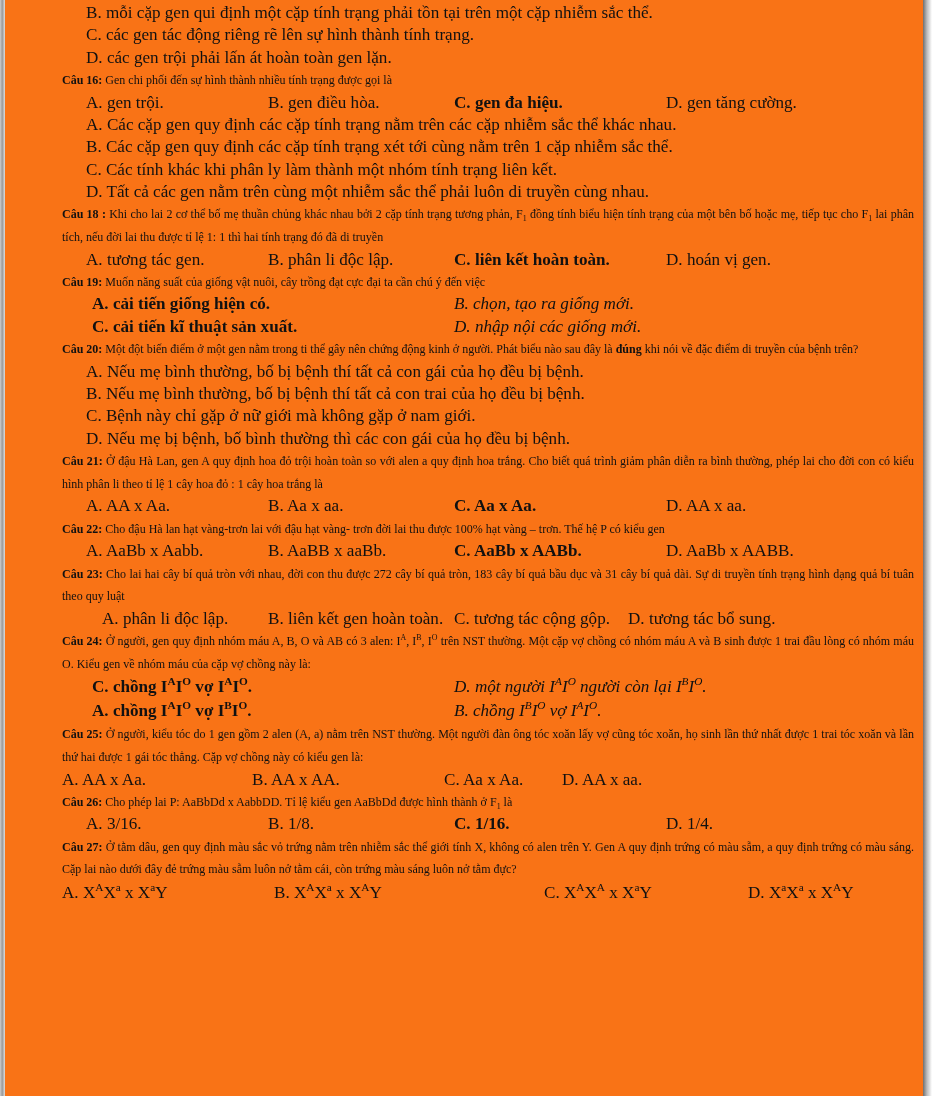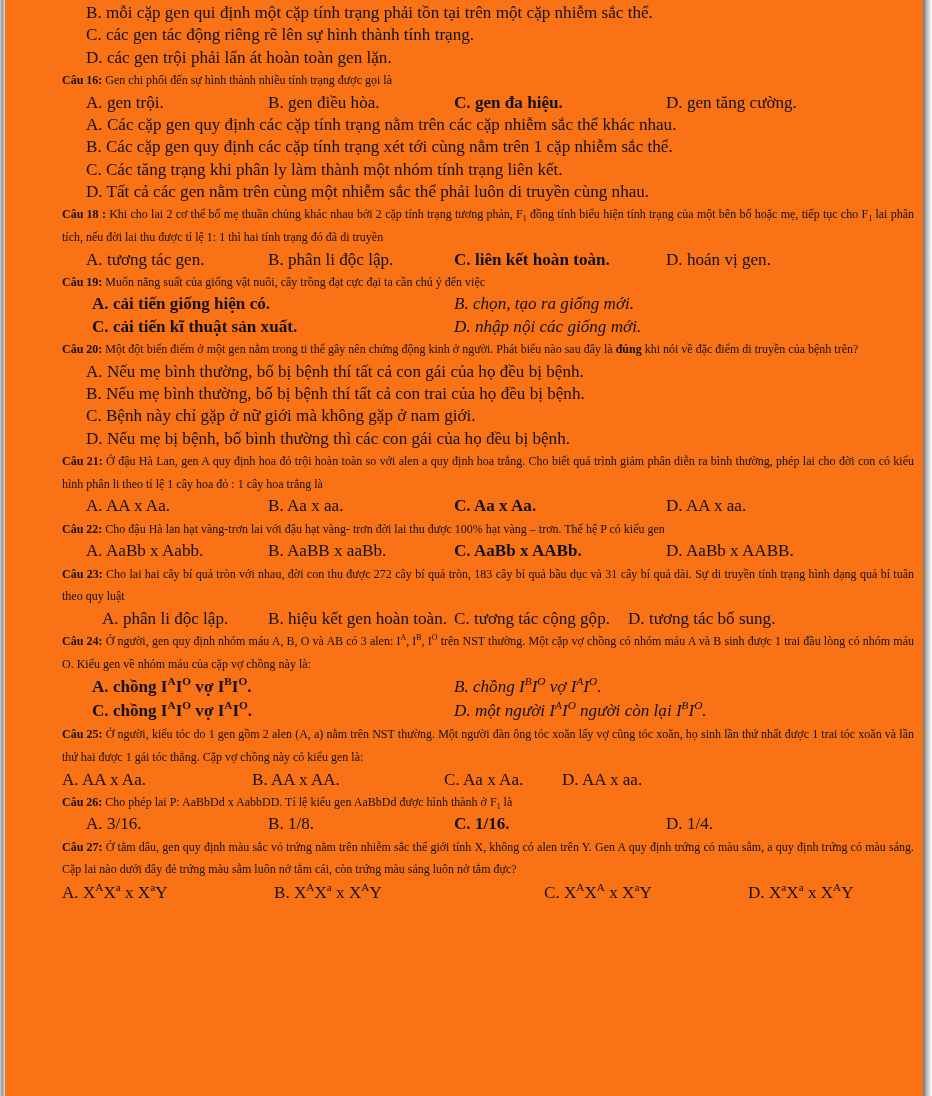--- a/index.html
+++ b/index.html
@@ -106,21 +106,21 @@
     <div class="para"><span class="q">Câu 16:</span> <span>Gen chi phối đến sự hình thành nhiều tính trạng được gọi là</span></div>
     <div class="opts">
       <span class="opt c1">A. gen trội.</span>
       <span class="opt c2">B. gen điều hòa.</span>
       <span class="opt c3">C. gen đa hiệu.</span>
       <span class="opt c4">D. gen tăng cường.</span>
     </div>
 
     <div class="line indent-opt">A. Các cặp gen quy định các cặp tính trạng nằm trên các cặp nhiễm sắc thể khác nhau.</div>
     <div class="line indent-opt">B. Các cặp gen quy định các cặp tính trạng xét tới cùng nằm trên 1 cặp nhiễm sắc thể.</div>
-    <div class="line indent-opt">C. Các tăng trạng khi phân ly làm thành một nhóm tính trạng liên kết.</div>
+    <div class="line indent-opt">C. Các tính khác khi phân ly làm thành một nhóm tính trạng liên kết.</div>
     <div class="line indent-opt">D. Tất cả các gen nằm trên cùng một nhiễm sắc thể phải luôn di truyền cùng nhau.</div>
 
     <div class="para"><span class="q">Câu 18 :</span> <span>Khi cho lai 2 cơ thể bố mẹ thuần chủng khác nhau bởi 2 cặp tính trạng tương phản, F</span><sub>1</sub><span> đồng tính biểu hiện tính trạng của một bên bố hoặc mẹ, tiếp tục cho F</span><sub>1</sub><span> lai phân tích, nếu đời lai thu được tỉ lệ 1: 1 thì hai tính trạng đó đã di truyền</span></div>
     <div class="opts">
       <span class="opt c1">A. tương tác gen.</span>
       <span class="opt c2">B. phân li độc lập.</span>
       <span class="opt c3">C. liên kết hoàn toàn.</span>
       <span class="opt c4">D. hoán vị gen.</span>
     </div>
 
@@ -152,33 +152,33 @@
     <div class="opts">
       <span class="opt c1">A. AaBb  x  Aabb.</span>
       <span class="opt c2">B. AaBB  x  aaBb.</span>
       <span class="opt c3">C. AaBb  x  AABb.</span>
       <span class="opt c4">D. AaBb x AABB.</span>
     </div>
 
     <div class="para"><span class="q">Câu 23:</span> <span>Cho lai hai cây bí quả tròn với nhau, đời con thu được 272 cây bí quả tròn, 183 cây bí quả bầu dục và 31 cây bí quả dài. Sự di truyền tính trạng hình dạng quả bí tuân theo quy luật</span></div>
     <div class="opts">
       <span class="opt" style="left:40px">A. phân li độc lập.</span>
-      <span class="opt" style="left:206px">B. hiệu kết gen hoàn toàn.</span>
+      <span class="opt" style="left:206px">B. liên kết gen hoàn toàn.</span>
       <span class="opt" style="left:392px">C. tương tác cộng gộp.</span>
       <span class="opt" style="left:566px">D. tương tác bổ sung.</span>
     </div>
 
     <div class="para"><span class="q">Câu 24:</span> <span>Ở người, gen quy định nhóm máu A, B, O và AB có 3 alen: I</span><sup>A</sup><span>, I</span><sup>B</sup><span>, I</span><sup>O</sup><span> trên NST thường. Một cặp vợ chồng có nhóm máu A và B sinh được 1 trai đầu lòng có nhóm máu O. Kiểu gen về nhóm máu của cặp vợ chồng này là:</span></div>
+    <div class="opts tall">
+      <span class="opt half1"><span>C. chồng I</span><sup>A</sup><span>I</span><sup>O</sup><span> vợ I</span><sup>A</sup><span>I</span><sup>O</sup><span>.</span></span>
+      <span class="opt half2"><span>D. một người I</span><sup>A</sup><span>I</span><sup>O</sup><span> người còn lại I</span><sup>B</sup><span>I</span><sup>O</sup><span>.</span></span>
+    </div>
     <div class="opts tall">
       <span class="opt half1"><span>A. chồng I</span><sup>A</sup><span>I</span><sup>O</sup><span> vợ I</span><sup>B</sup><span>I</span><sup>O</sup><span>.</span></span>
       <span class="opt half2"><span>B. chồng I</span><sup>B</sup><span>I</span><sup>O</sup><span> vợ I</span><sup>A</sup><span>I</span><sup>O</sup><span>.</span></span>
-    </div>
-    <div class="opts tall">
-      <span class="opt half1"><span>C. chồng I</span><sup>A</sup><span>I</span><sup>O</sup><span> vợ I</span><sup>A</sup><span>I</span><sup>O</sup><span>.</span></span>
-      <span class="opt half2"><span>D. một người I</span><sup>A</sup><span>I</span><sup>O</sup><span> người còn lại I</span><sup>B</sup><span>I</span><sup>O</sup><span>.</span></span>
     </div>
 
     <div class="para"><span class="q">Câu 25:</span> <span>Ở người, kiểu tóc do 1 gen gồm 2 alen (A, a) nằm trên NST thường. Một người đàn ông tóc xoăn lấy vợ cũng tóc xoăn, họ sinh lần thứ nhất được 1 trai tóc xoăn và lần thứ hai được 1 gái tóc thẳng. Cặp vợ chồng này có kiểu gen là:</span></div>
     <div class="opts">
       <span class="opt" style="left:0px">A. AA x Aa.</span>
       <span class="opt" style="left:190px">B. AA x AA.</span>
       <span class="opt" style="left:382px">C. Aa x Aa.</span>
       <span class="opt" style="left:500px">D. AA x aa.</span>
     </div>
 

